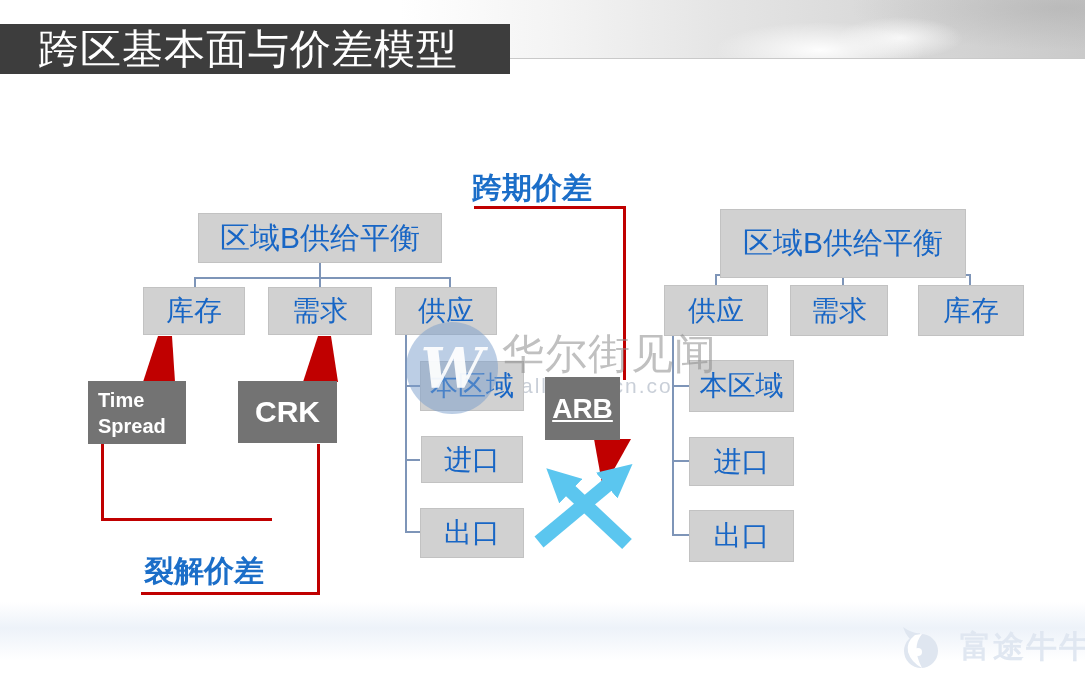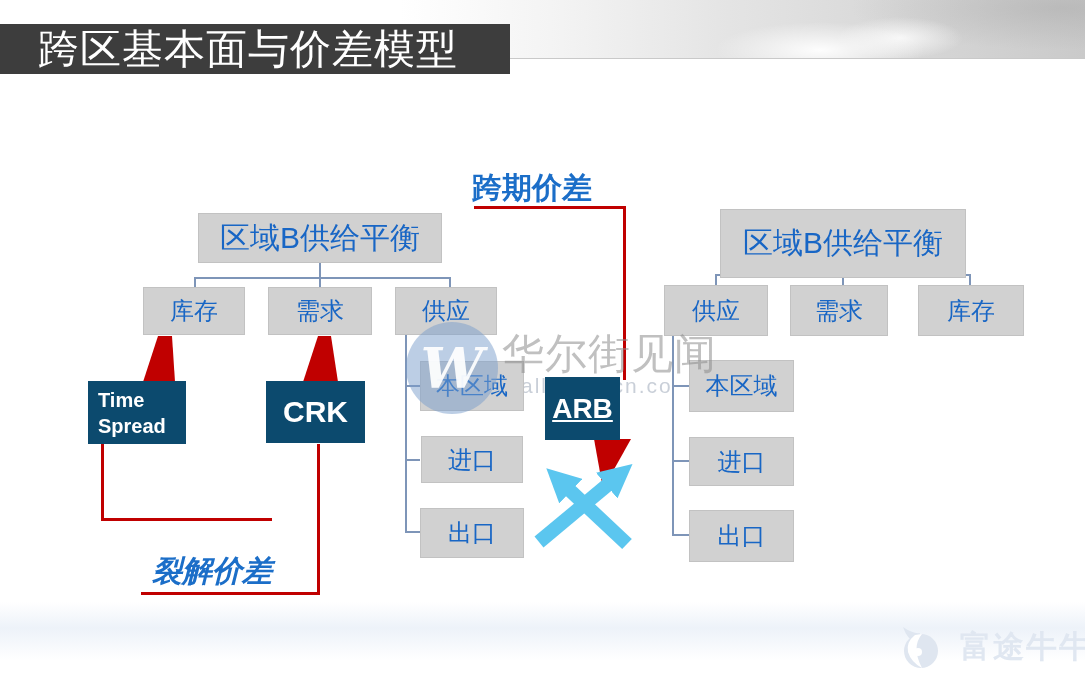--- a/index.html
+++ b/index.html
@@ -16,34 +16,34 @@
       radial-gradient(ellipse 300px 60px at 660px 8px, rgba(165,165,165,.45), rgba(165,165,165,0) 70%),
       linear-gradient(90deg,#ffffff 0%,#f4f4f4 22%,#e4e4e4 48%,#d5d5d5 78%,#cacaca 100%);}
 
   
   .title-bar{position:absolute;left:0;top:24px;width:510px;height:50px;background:#3D3D3D;
     color:#fff;display:flex;align-items:center;padding-left:38px;box-sizing:border-box;
     font-size:41px;font-weight:500;letter-spacing:1px;z-index:5;}
 
   
   .gbox{position:absolute;background:#D1D1D1;border:1px solid #C2C2C2;box-sizing:border-box;
-    display:flex;align-items:center;justify-content:center;color:#1866C5;font-size:24px;z-index:2;}
+    display:flex;align-items:center;justify-content:center;color:#1866C5;font-size:28px;z-index:2;}
   .gbox.big{font-size:30px;}
 
   
   .cline{position:absolute;border:0 solid #7E95B8;z-index:1;}
 
   
   .rline{position:absolute;border:0 solid #C00000;z-index:1;}
 
   
-  .callout{position:absolute;background:#0c4a6e;color:#fff;font-weight:bold;z-index:3;
+  .callout{position:absolute;background:#737373;color:#fff;font-weight:bold;z-index:3;
     display:flex;align-items:center;box-sizing:border-box;}
   .callout.ts{font-size:20px;line-height:1.3;padding-left:10px;}
-  .callout.crk{font-size:30px;justify-content:center;margin-left:28px;}
+  .callout.crk{font-size:30px;justify-content:center;}
   .callout.arb{font-size:28px;justify-content:center;}
 
   
   .blabel{position:absolute;color:#1B6EC8;font-size:30px;font-weight:600;z-index:2;white-space:nowrap;}
 
   svg.overlay{position:absolute;z-index:3;pointer-events:none;}
 
   
   .wm-circle{position:absolute;left:406px;top:322px;width:92px;height:92px;border-radius:50%;
     background:rgba(122,158,204,.5);display:flex;align-items:center;justify-content:center;
@@ -112,21 +112,21 @@
     <polygon points="594,439 631,439 603,489" fill="#C00000"></polygon>
   </svg>
 
   <div class="callout ts" style="left:88px;top:381px;width:98px;height:63px;">Time Spread</div>
   <div class="callout crk" style="left:238px;top:381px;width:99px;height:62px;">CRK</div>
   <div class="callout arb" style="left:545px;top:377px;width:75px;height:63px;text-decoration:underline;">ARB</div>
 
   <div class="rline" style="left:101px;top:444px;width:168px;height:74px;border-left-width:3px;border-bottom-width:3px;"></div>
   <div class="rline" style="left:141px;top:444px;width:176px;height:148px;border-right-width:3px;border-bottom-width:3px;"></div>
 
-  <div class="blabel" style="left:152px;top:551px;font-style:italic;">裂解价差</div>
+  <div class="blabel" style="left:144px;top:551px;">裂解价差</div>
 
   <svg class="overlay" style="left:525px;top:450px;" width="140" height="104" viewBox="0 0 140 104">
     <defs>
       <marker id="ah" viewBox="0 0 10 10" refX="4" refY="5" markerWidth="2.4" markerHeight="2.4" orient="auto">
         <path d="M0,0 L10,5 L0,10 z" fill="#5BC6EF"></path>
       </marker>
     </defs>
     <line x1="14" y1="92" x2="92" y2="27" stroke="#5BC6EF" stroke-width="14" marker-end="url(#ah)"></line>
     <line x1="102" y1="94" x2="36" y2="32" stroke="#5BC6EF" stroke-width="14" marker-end="url(#ah)"></line>
   </svg>

